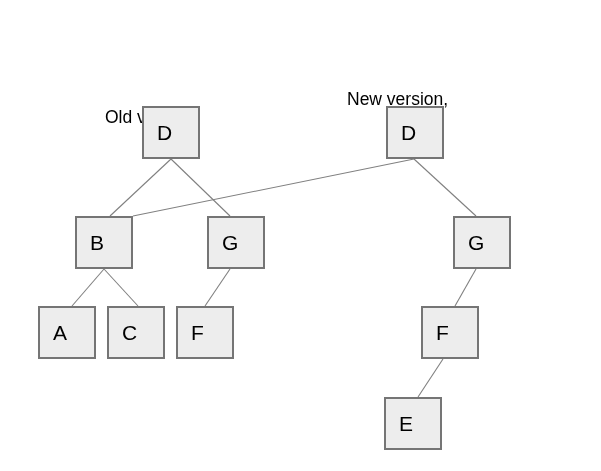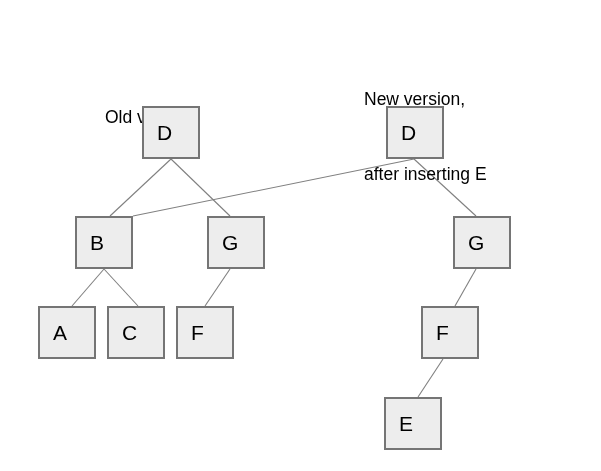--- a/index.html
+++ b/index.html
@@ -72,23 +72,22 @@
         <line x1="414" y1="159" x2="476" y2="216" stroke="#808080" stroke-width="1.1"></line>
         <line x1="476" y1="269" x2="455" y2="306" stroke="#808080" stroke-width="1.1"></line>
         <line x1="443" y1="359" x2="418" y2="397" stroke="#808080" stroke-width="1.1"></line>
       </g>
   </svg>
 
   <div class="title" style="left:105px; top:55px;">
     <span class="title-line">Old version</span>
   </div>
 
-  <div class="title" style="left:364px; top:37px;">
+  <div class="title" style="left:347px; top:37px;">
     <span class="title-line">New version,</span>
-    <span class="title-line">after inserting E</span>
   </div>
 
   <div class="node" style="left:142px; top:106px; width:58px; height:53px;">
     <span class="node-label">D</span>
   </div>
   <div class="node" style="left:75px; top:216px; width:58px; height:53px;">
     <span class="node-label">B</span>
   </div>
   <div class="node" style="left:207px; top:216px; width:58px; height:53px;">
     <span class="node-label">G</span>

